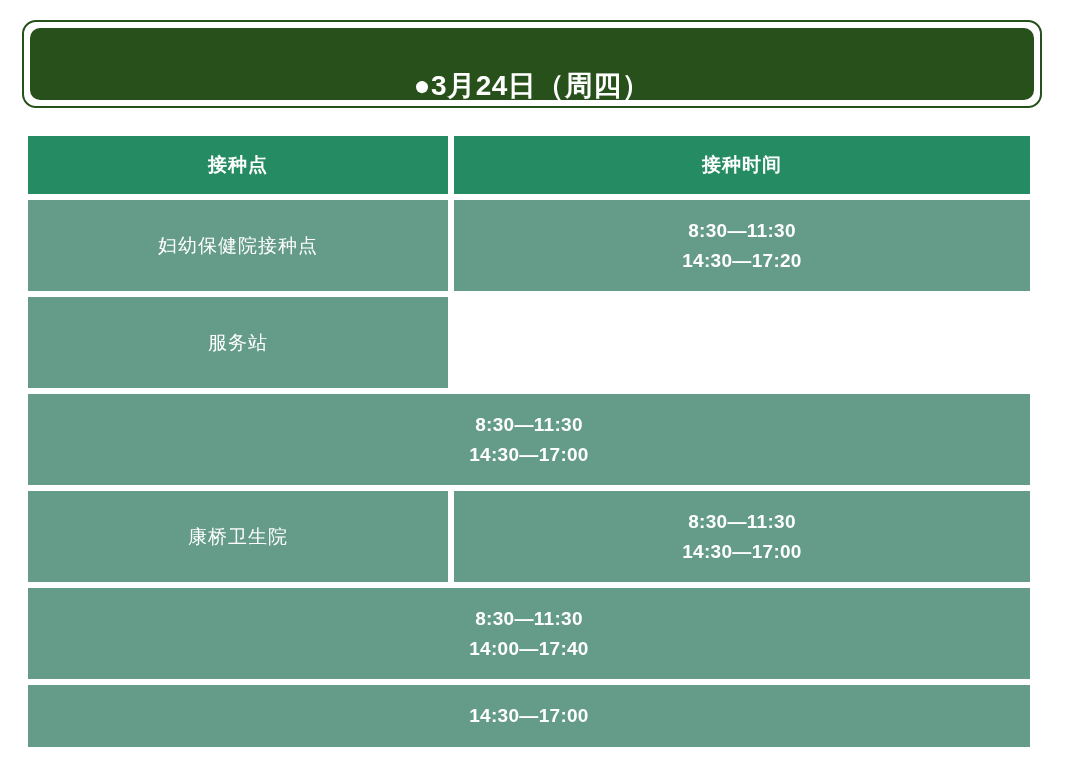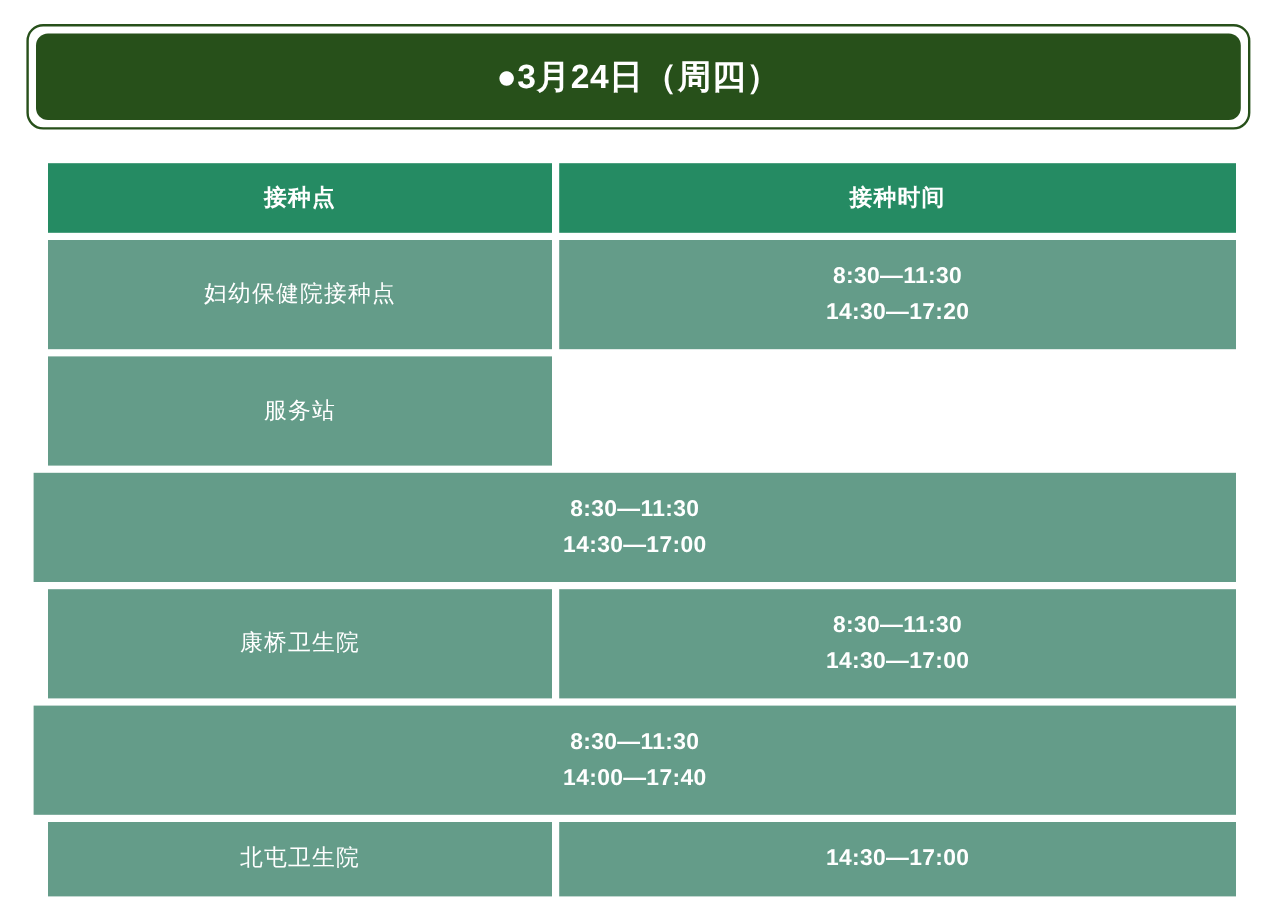--- a/index.html
+++ b/index.html
@@ -36,21 +36,21 @@
     background: #ffffff;
     padding: 6px;
   }
   .banner-inner {
     width: 100%;
     height: 100%;
     box-sizing: border-box;
     background: #27501a;
     border-radius: 10px;
     display: flex;
-    align-items: center;
+    align-items: flex-end;
     justify-content: center;
   }
   .banner-title {
     color: #ffffff;
     font-size: 28px;
     font-weight: bold;
     letter-spacing: 0.5px;
     line-height: 1;
     white-space: nowrap;
   }
@@ -72,21 +72,21 @@
   }
   .cell {
     box-sizing: border-box;
     display: flex;
     align-items: center;
     justify-content: center;
     text-align: center;
     color: #ffffff;
     padding: 6px 10px;
   }
-  .col-site  { width: 420px; flex: 0 0 420px; margin-left: 12px; }
+  .col-site  { width: 420px; flex: 0 0 420px; }
   .col-time  { flex: 1 1 auto; }
 
   .row-head .cell {
     background: #258b63;
     height: 58px;
     font-size: 19px;
     font-weight: bold;
     letter-spacing: 1px;
   }
 
@@ -161,22 +161,19 @@
     </div>
 
     <div class="row row-body h-tall">
       <div class="cell col-time cell-lines">
         <span class="line time-line">8:30—11:30</span>
         <span class="line time-line">14:00—17:40</span>
       </div>
     </div>
 
     <div class="row row-body h-short">
-      <div class="cell col-site cell-lines">
-        <span class="line site-line">北屯卫生院</span>
-      </div>
       <div class="cell col-time cell-lines">
         <span class="line time-line">14:30—17:00</span>
       </div>
     </div>
 
   </div>
 </div>
 
 </body></html>

